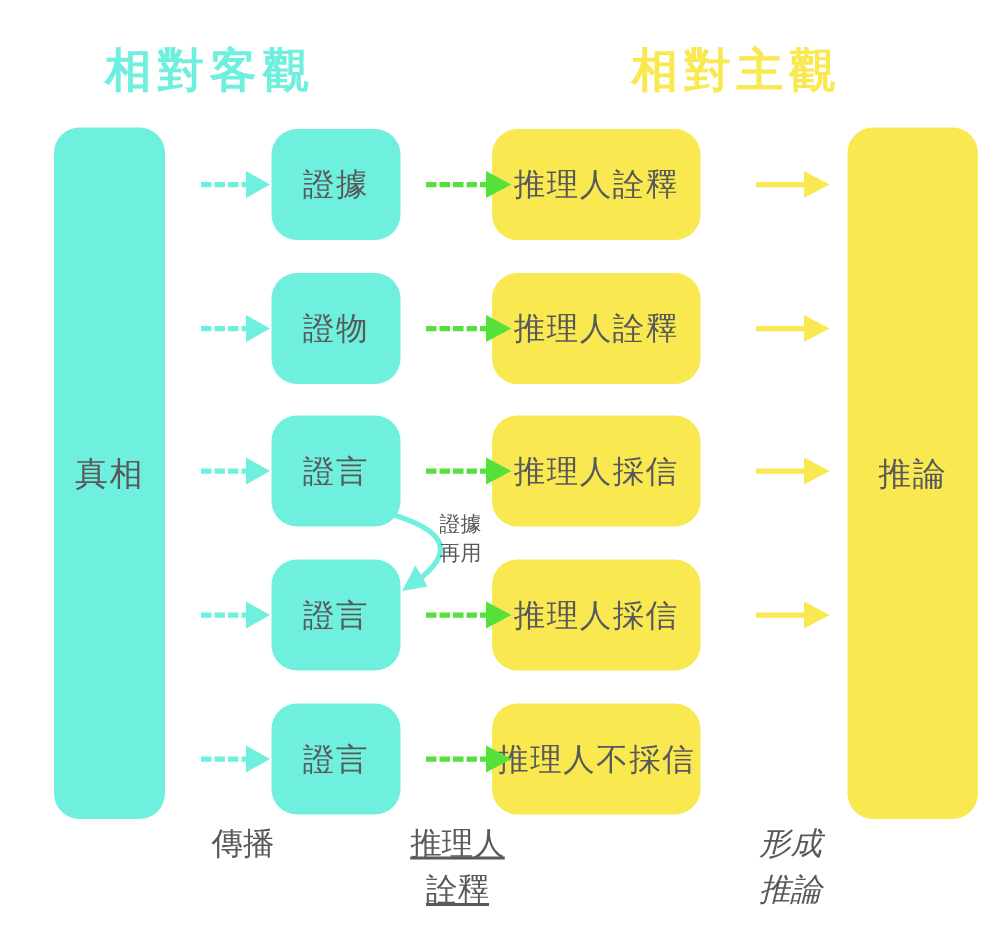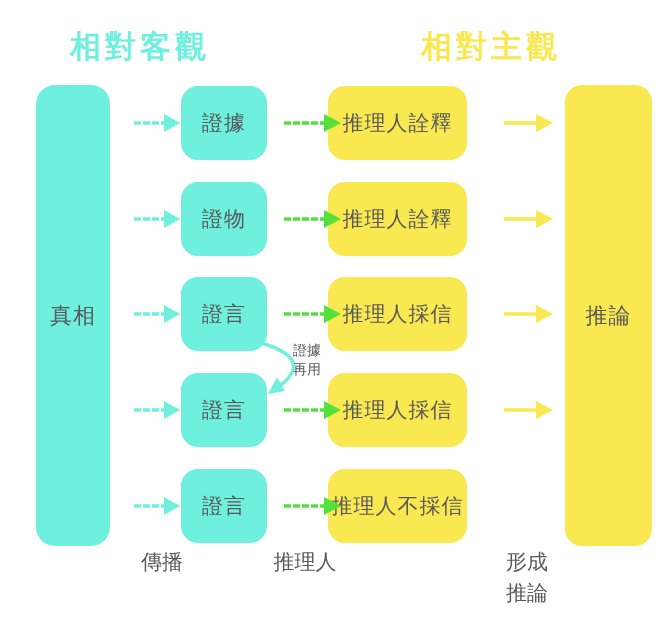--- a/index.html
+++ b/index.html
@@ -14,36 +14,36 @@
 
   .title{position:absolute;top:26px;font-size:31px;font-weight:bold;letter-spacing:4px;white-space:nowrap;}
   .title-left{left:70px;color:var(--cyan);}
   .title-right{left:421px;color:var(--yellow);font-family:Liberation Serif, serif;}
 
   .box{position:absolute;border-radius:17px;display:flex;align-items:center;justify-content:center;
        color:var(--ink);font-size:21px;letter-spacing:1px;white-space:nowrap;}
   .cyan-fill{background:var(--cyan);}
   .yellow-fill{background:var(--yellow);}
 
-  .tall-left{left:36px;top:85px;width:74px;height:461px;font-size:22px;border-radius:19px;}
+  .tall-left{left:36px;top:85px;width:74px;height:461px;font-size:22px;}
   .tall-right{left:565px;top:85px;width:87px;height:461px;font-size:22px;}
 
   .evidence{left:181px;width:86px;height:74px;}
   .judgment{left:328px;width:139px;height:74px;}
   .r0{top:86px;}.r1{top:182px;text-align:right;}.r2{top:277px;}.r3{top:373px;}.r4{top:469px;}
 
   .overlay{position:absolute;left:0;top:0;pointer-events:none;}
 
   .annotation{position:absolute;left:293px;top:341px;font-size:14px;line-height:19px;color:var(--ink);}
 
   .stage-label{position:absolute;top:547px;font-size:21px;line-height:31px;color:var(--ink);
                text-align:center;white-space:nowrap;}
   .stage-1{left:122px;width:80px;}
-  .stage-2{left:253px;width:104px;}
-  .stage-3{left:487px;width:80px;}
+  .stage-2{left:253px;width:104px;text-decoration:underline;}
+  .stage-3{left:487px;width:80px;font-style:italic;}
 
   .shaft-c{stroke:var(--cyan);stroke-width:3.5;stroke-dasharray:7 2;fill:none;}
   .shaft-g{stroke:var(--green);stroke-width:3.5;stroke-dasharray:7 2;fill:none;}
   .shaft-y{stroke:var(--yellow);stroke-width:3.5;fill:none;}
   .head-c{fill:var(--cyan);}
   .head-g{fill:var(--green);}
   .head-y{fill:var(--yellow);}
   .curve{stroke:var(--cyan);stroke-width:3.5;fill:none;}
 </style>
 </head>
@@ -139,19 +139,20 @@
   <div class="annotation">
     <div>證據</div>
     <div>再用</div>
   </div>
 
   <div class="stage-label stage-1">
     <div>傳播</div>
   </div>
   <div class="stage-label stage-2">
     <div>推理人</div>
+    <div>詮釋</div>
   </div>
   <div class="stage-label stage-3">
     <div>形成</div>
     <div>推論</div>
   </div>
 
 </div>
 
 </body></html>

